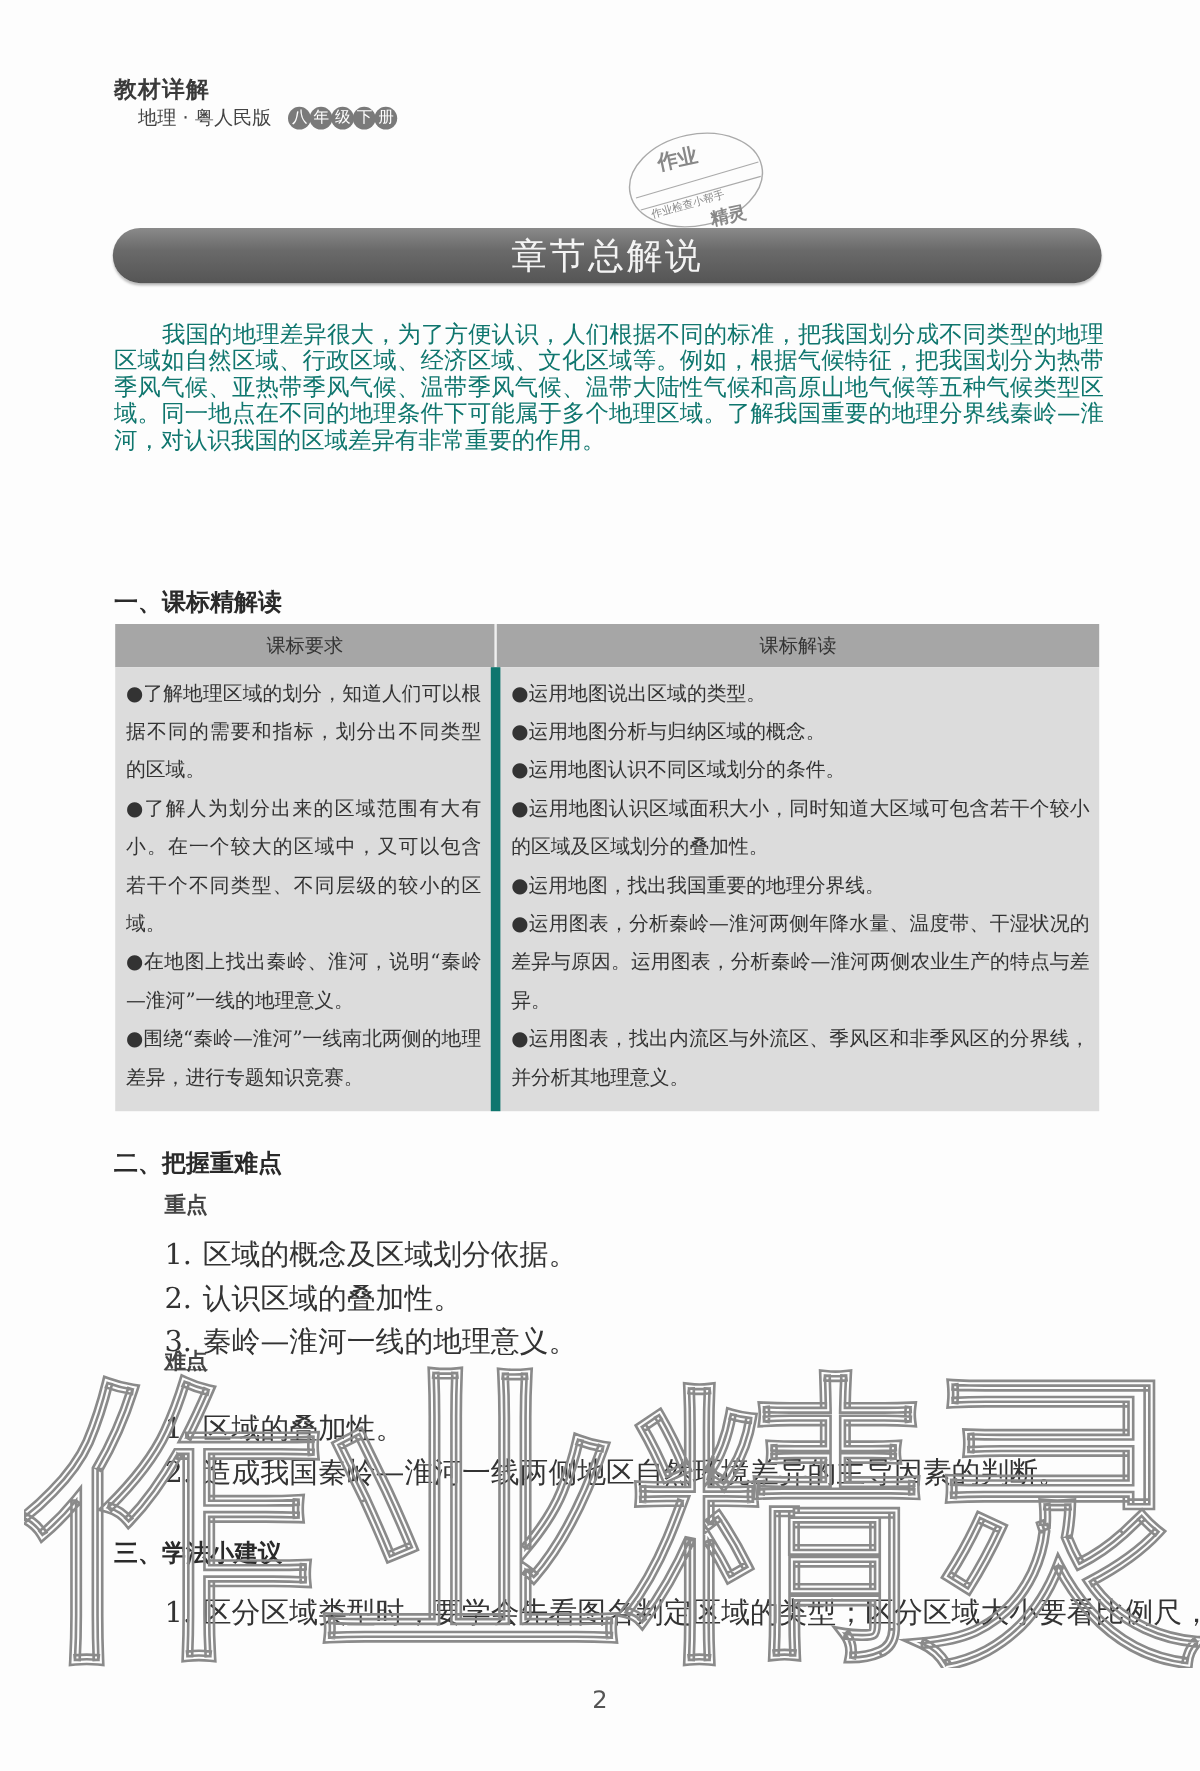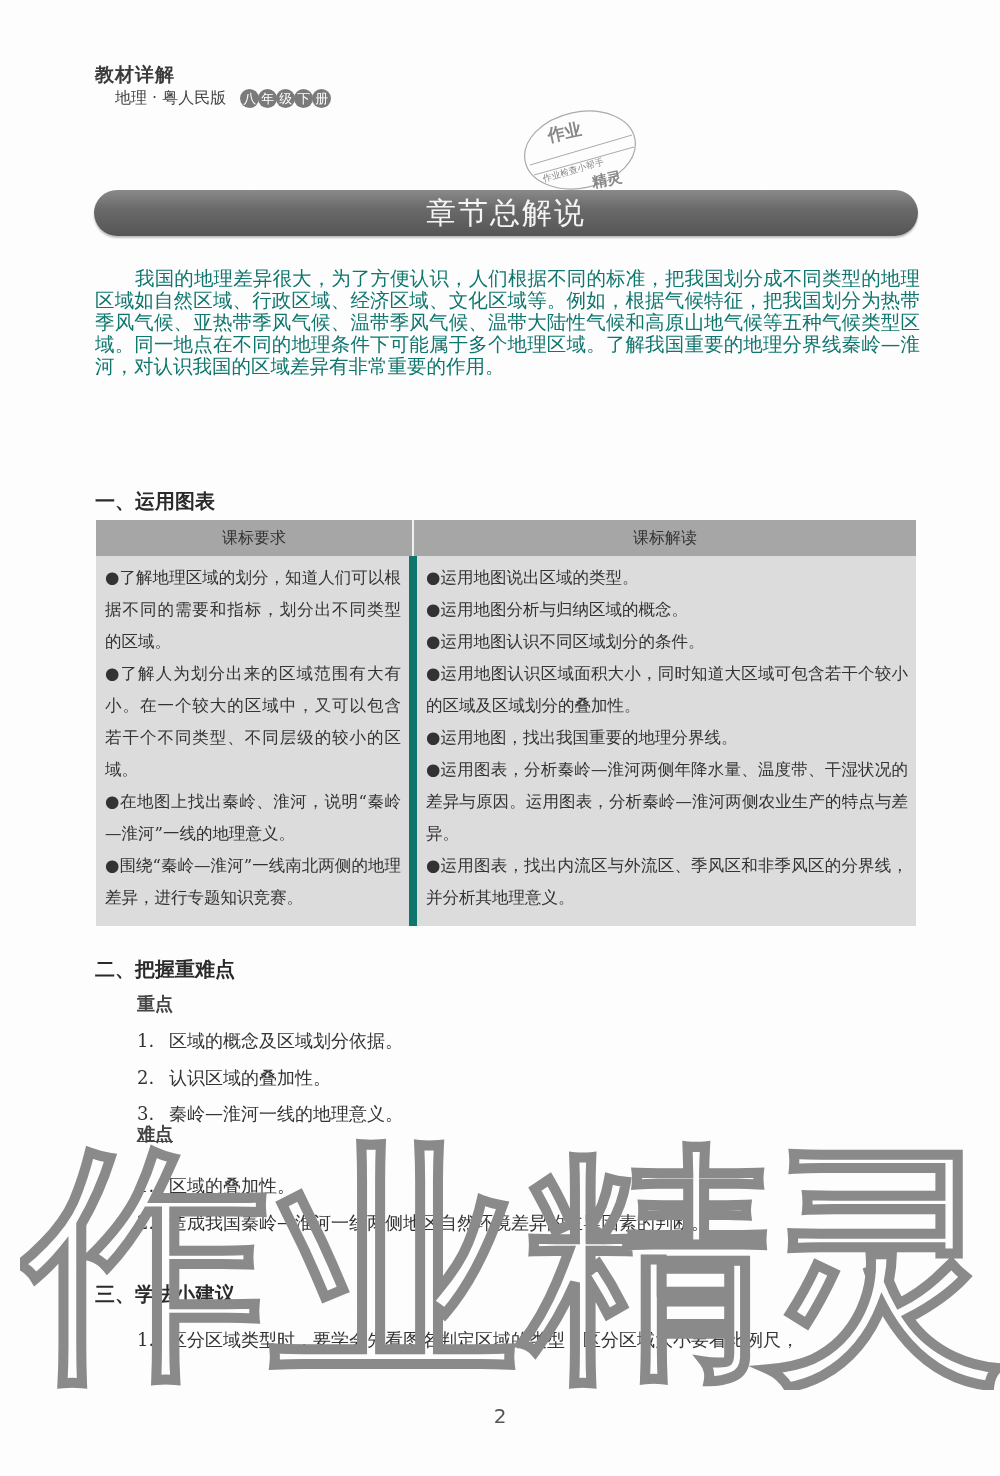--- a/index.html
+++ b/index.html
@@ -33,21 +33,21 @@
     .req-table th:last-child { border-right: none; }
     .req-table td { background: #dcdcdc; vertical-align: top; padding: 6px 8px 12px 9px; font-family: "DejaVu Serif", "Liberation Serif", serif; font-size: 16.5px; line-height: 32px; color: #333; border-right: 8px solid #0f766e; }
     .req-table td:last-child { border-right: none; margin-top: 11px; }
     .col-left { width: 317px; }
     .bullet-item { display: block; text-align: justify; }
 
     .subheading { position: absolute; left: 137px; font-size: 18px; font-weight: bold; color: #444; }
     .sub-key { top: 992px; }
     .sub-diff { top: 1122px; text-decoration: underline; }
 
-    .list-item { position: absolute; left: 137px; font-size: 18px; color: #333; font-family: "DejaVu Serif", "Liberation Serif", serif; white-space: nowrap; }
+    .list-item { position: absolute; left: 137px; font-size: 24px; color: #333; font-family: "DejaVu Serif", "Liberation Serif", serif; white-space: nowrap; }
     .list-item .num { display: inline-block; width: 32px; }
 
     .watermark { position: absolute; left: 20px; top: 1100px; width: 980px; height: 290px; pointer-events: none; }
     .watermark svg { width: 100%; height: 100%; }
 
     .page-number { position: absolute; left: 0; width: 1000px; top: 1404px; text-align: center; font-size: 20px; color: #555; }
   </style>
 </head>
 <body>
 
@@ -75,21 +75,21 @@
     <text x="72" y="80" font-size="15" fill="#888" font-weight="bold" transform="rotate(-12 85 75)">精灵</text>
   </svg>
 </div>
 
 <div class="chapter-banner">
   <span class="chapter-title">章节总解说</span>
 </div>
 
 <p class="intro">我国的地理差异很大，为了方便认识，人们根据不同的标准，把我国划分成不同类型的地理区域如自然区域、行政区域、经济区域、文化区域等。例如，根据气候特征，把我国划分为热带季风气候、亚热带季风气候、温带季风气候、温带大陆性气候和高原山地气候等五种气候类型区域。同一地点在不同的地理条件下可能属于多个地理区域。了解我国重要的地理分界线秦岭—淮河，对认识我国的区域差异有非常重要的作用。</p>
 
-<div class="section-title sec1">一、运用图表</div>
+<div class="section-title sec1">一、课标精解读</div>
 
 <table class="req-table">
   <thead>
     <tr>
       <th class="col-left">课标要求</th>
       <th>课标解读</th>
     </tr>
   </thead>
   <tbody>
     <tr>

